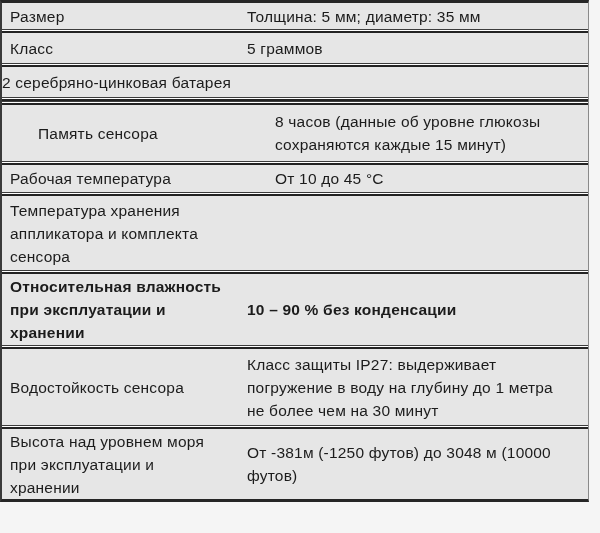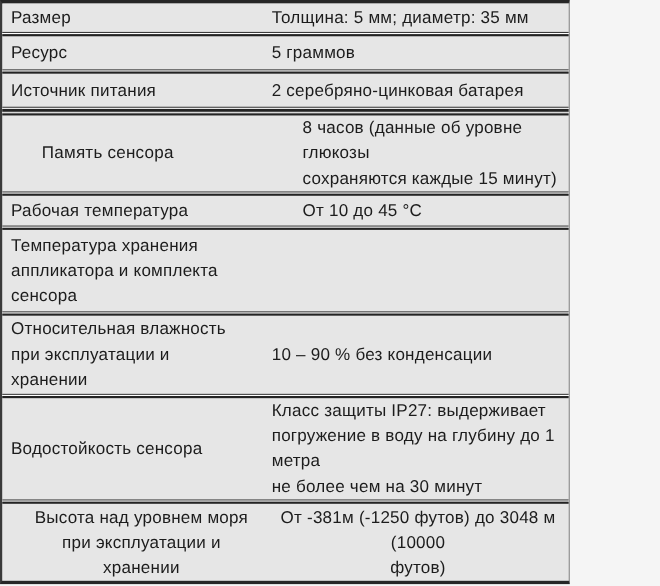--- a/index.html
+++ b/index.html
@@ -8,21 +8,21 @@
     width: 600px;
     height: 533px;
     background: #f5f5f5;
     font-family: "Liberation Sans", sans-serif;
     overflow: hidden;
   }
   .spec-table {
     position: absolute;
     top: 0;
     left: 0;
-    width: 518px;
+    width: 589px;
     box-sizing: border-box;
     background: #e6e6e6;
     border-top: 3px solid #262626;
     border-bottom: 3px solid #262626;
     border-left: 2px solid #3a3a3a;
     border-right: 1px solid #8a8a8a;
   }
   .row {
     display: flex;
     align-items: center;
@@ -46,44 +46,43 @@
     padding-left: 8px;
   }
   .value {
     flex: 1;
     padding-right: 4px;
   }
   .h26 { min-height: 26px; }
   .h27 { min-height: 27px; gap: 28px; }
   .h30 { min-height: 30px; }
   .h56 { min-height: 56px; padding-left: 28px; }
-  .h70 { min-height: 70px; text-align: center; }
-  .h71 { min-height: 71px; }
+  .h70 { min-height: 70px; }
+  .h71 { min-height: 71px; font-weight: bold; }
   .h74 { min-height: 74px; }
   .h76 { min-height: 76px; }
 </style>
 </head>
 <body>
 
 <div class="spec-table">
 
   <div class="row h26">
     <div class="cell label">Размер</div>
     <div class="cell value">Толщина: 5 мм; диаметр: 35 мм</div>
   </div>
   <div class="sep"></div>
 
   <div class="row h30">
-    <div class="cell label">Ресурс</div>
+    <div class="cell label">Класс</div>
     <div class="cell value">5 граммов</div>
   </div>
   <div class="sep"></div>
 
   <div class="row h30">
-    <div class="cell label">Источник питания</div>
     <div class="cell value">2 серебряно-цинковая батарея</div>
   </div>
   <div class="sep"></div>
 
   <div class="sep"></div>
 
   <div class="row h56">
     <div class="cell label">Память сенсора</div>
     <div class="cell value">8 часов (данные об уровне глюкозы
 сохраняются каждые 15 минут)</div>

